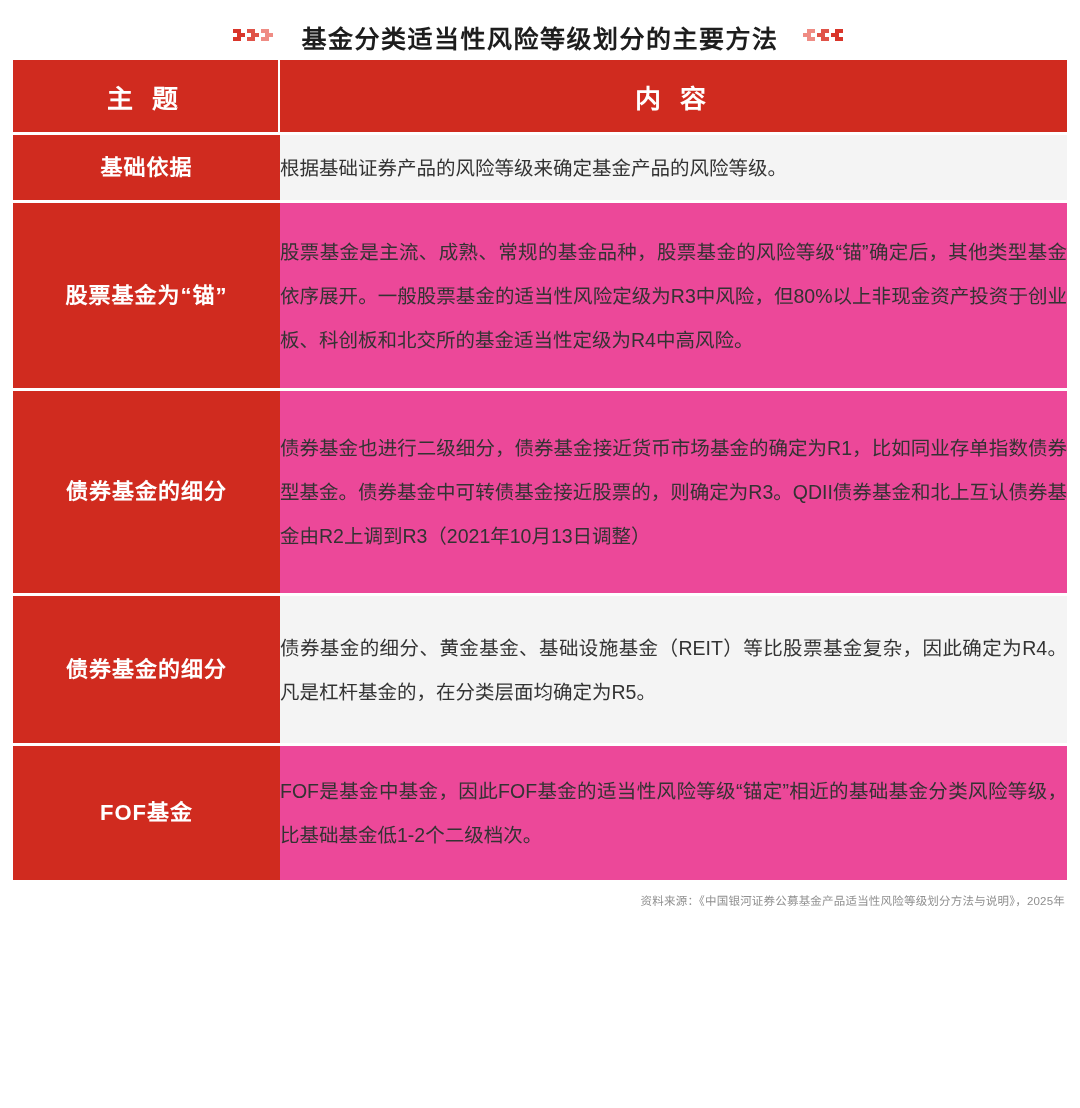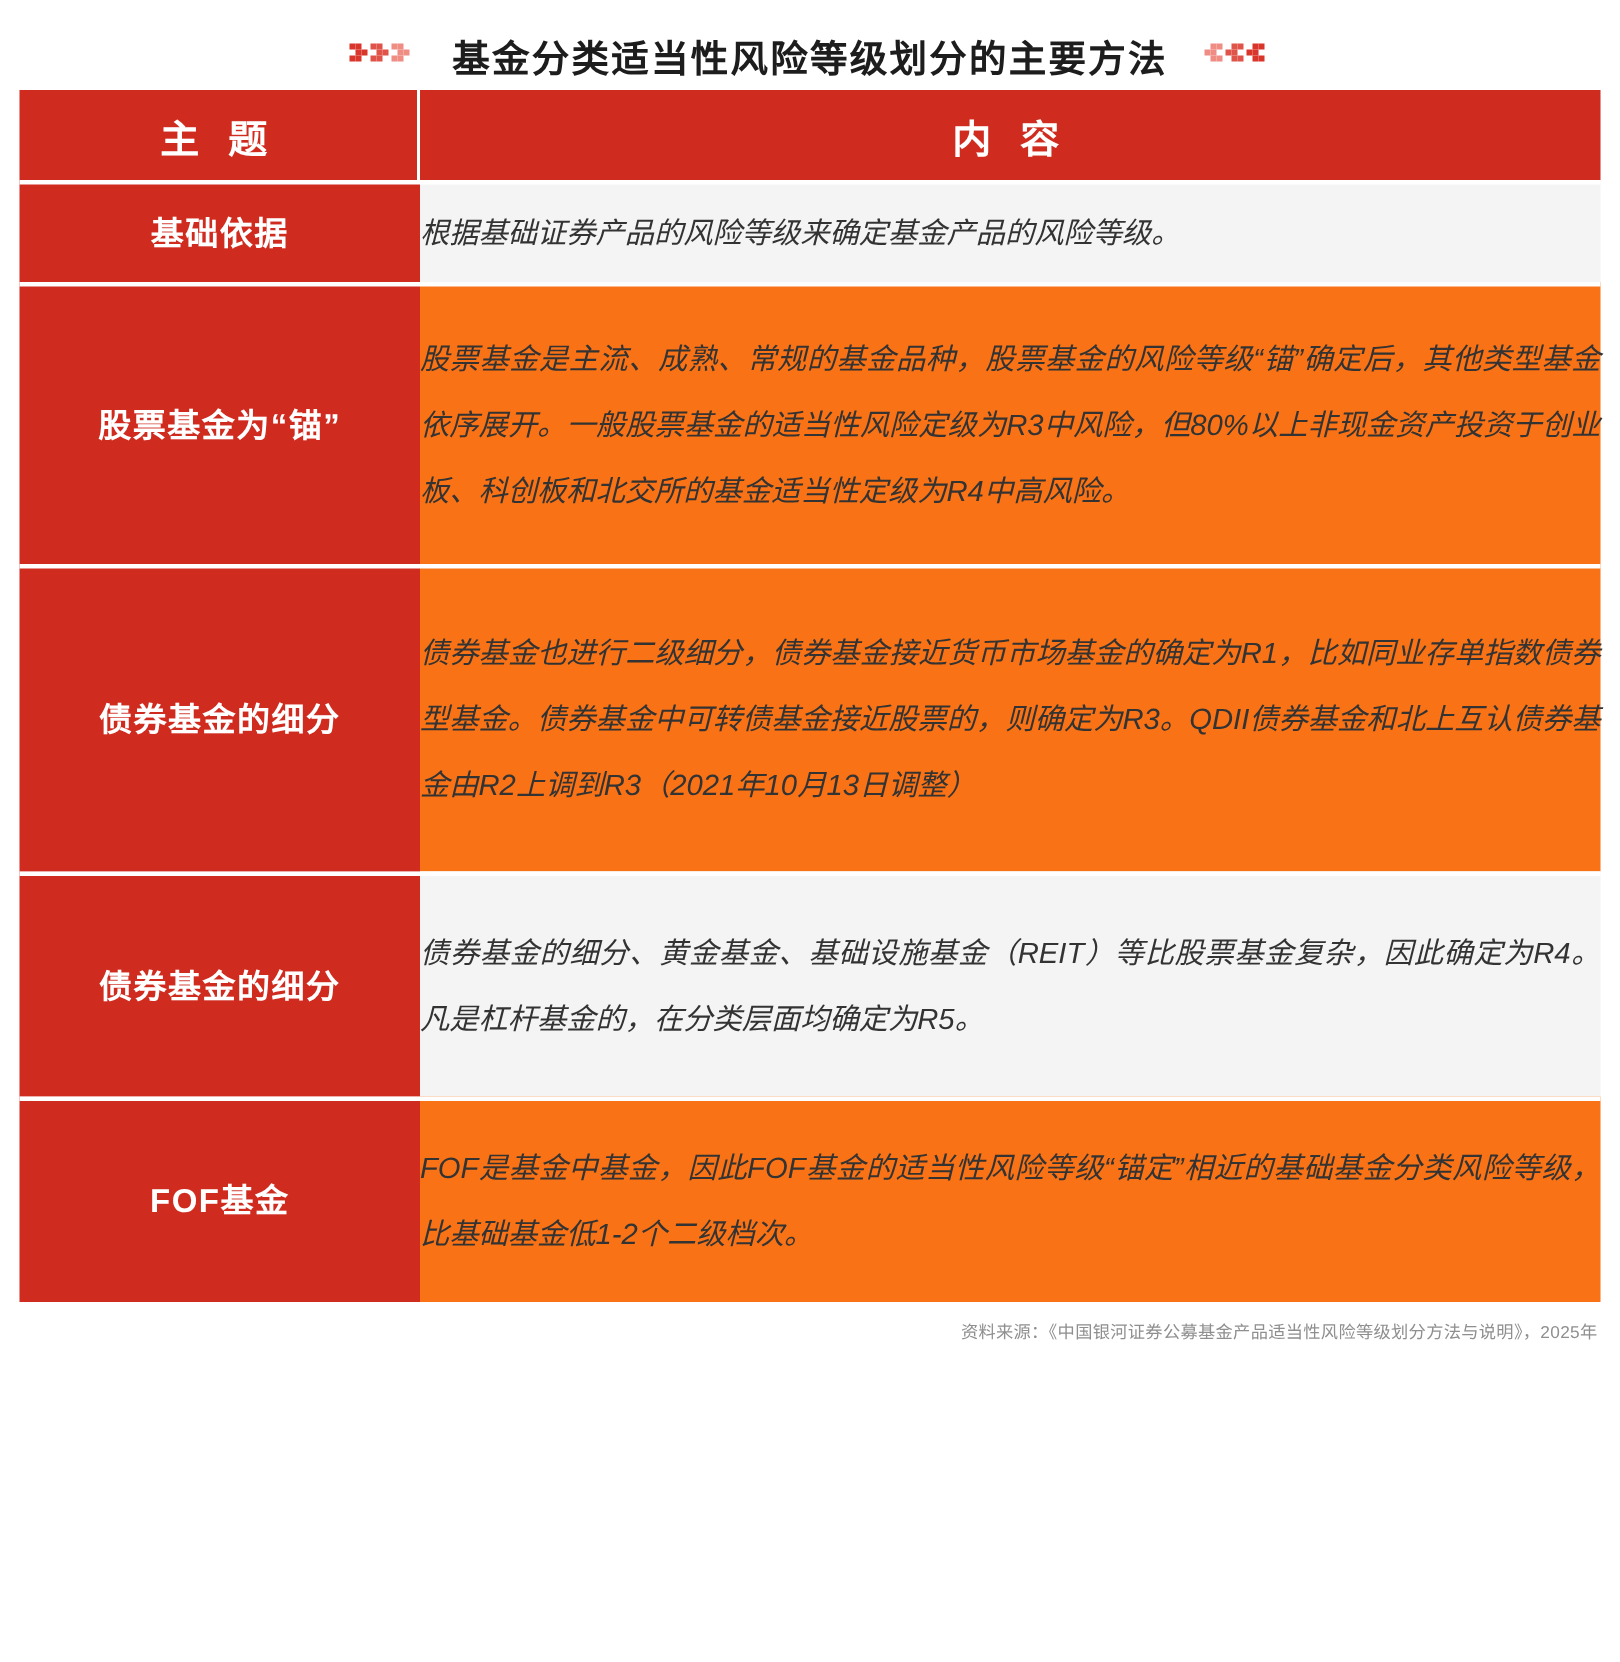--- a/index.html
+++ b/index.html
@@ -55,21 +55,21 @@
   }
 
   
   .th-cell {
     background: #d02b1f;
     color: #ffffff;
     font-size: 26px;
     font-weight: 700;
     letter-spacing: 6px;
     text-align: center;
-    height: 60px;
+    height: 72px;
     box-sizing: border-box;
   }
   .th-topic { border-right: 2px solid #ffffff; }
 
   
   .topic-cell {
     background: #d02b1f;
     color: #ffffff;
     font-size: 22px;
     font-weight: 700;
@@ -84,24 +84,23 @@
   
   .content-cell {
     font-size: 19.5px;
     color: #333333;
     line-height: 44px;
     text-align: justify;
     text-justify: inter-ideograph;
     padding: 16px 20px 16px 22px;
     box-sizing: border-box;
     border-top: 3px solid #ffffff;
-    font-style: italic;
   }
   .bg-gray { background: #f4f4f4; }
-  .bg-pink { background: #f97316; }
+  .bg-pink { background: #ec4899; }
 
   .row-h1 { height: 68px; padding-left: 22px; }
   .row-h2 { height: 188px; }
   .row-h3 { height: 205px; }
   .row-h4 { height: 205px; }
   .row-h5 { height: 150px; }
   .row-h6 { height: 137px; }
 
   
   .footer {

